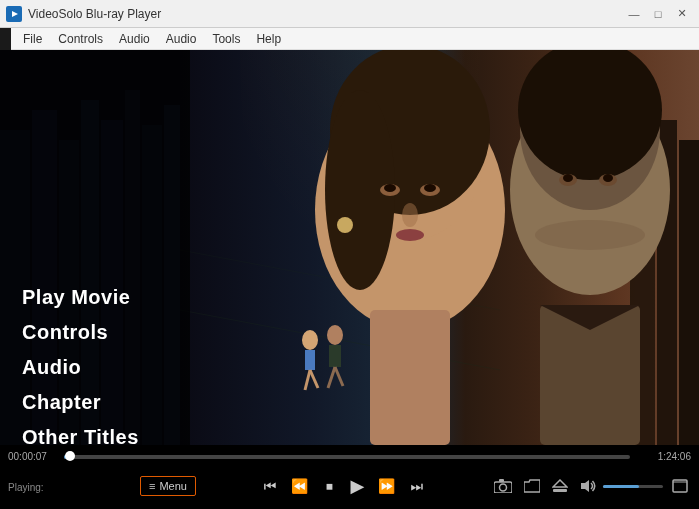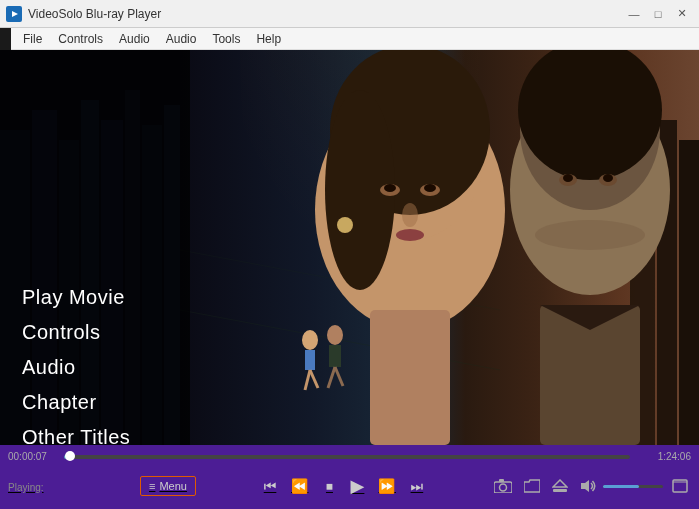--- a/index.html
+++ b/index.html
@@ -98,33 +98,33 @@
       left: 0;
       width: 180px;
       padding: 10px 0;
     }
 
     .nav-item {
       font-size: 20px;
       color: #ffffff;
       padding: 6px 22px;
       cursor: pointer;
-      font-weight: 400;
+      font-weight: 700;
       letter-spacing: 0.5px;
     }
 
     .nav-item.selected {
       color: #ffffff;
     }
 
     
     #control-bar {
       width: 699px;
       height: 64px;
-      background: #4c1d95;
+      background: #000000;
       display: flex;
       flex-direction: column;
     }
 
     
     #progress-area {
       height: 18px;
       padding: 5px 8px 0;
       display: flex;
       align-items: center;

